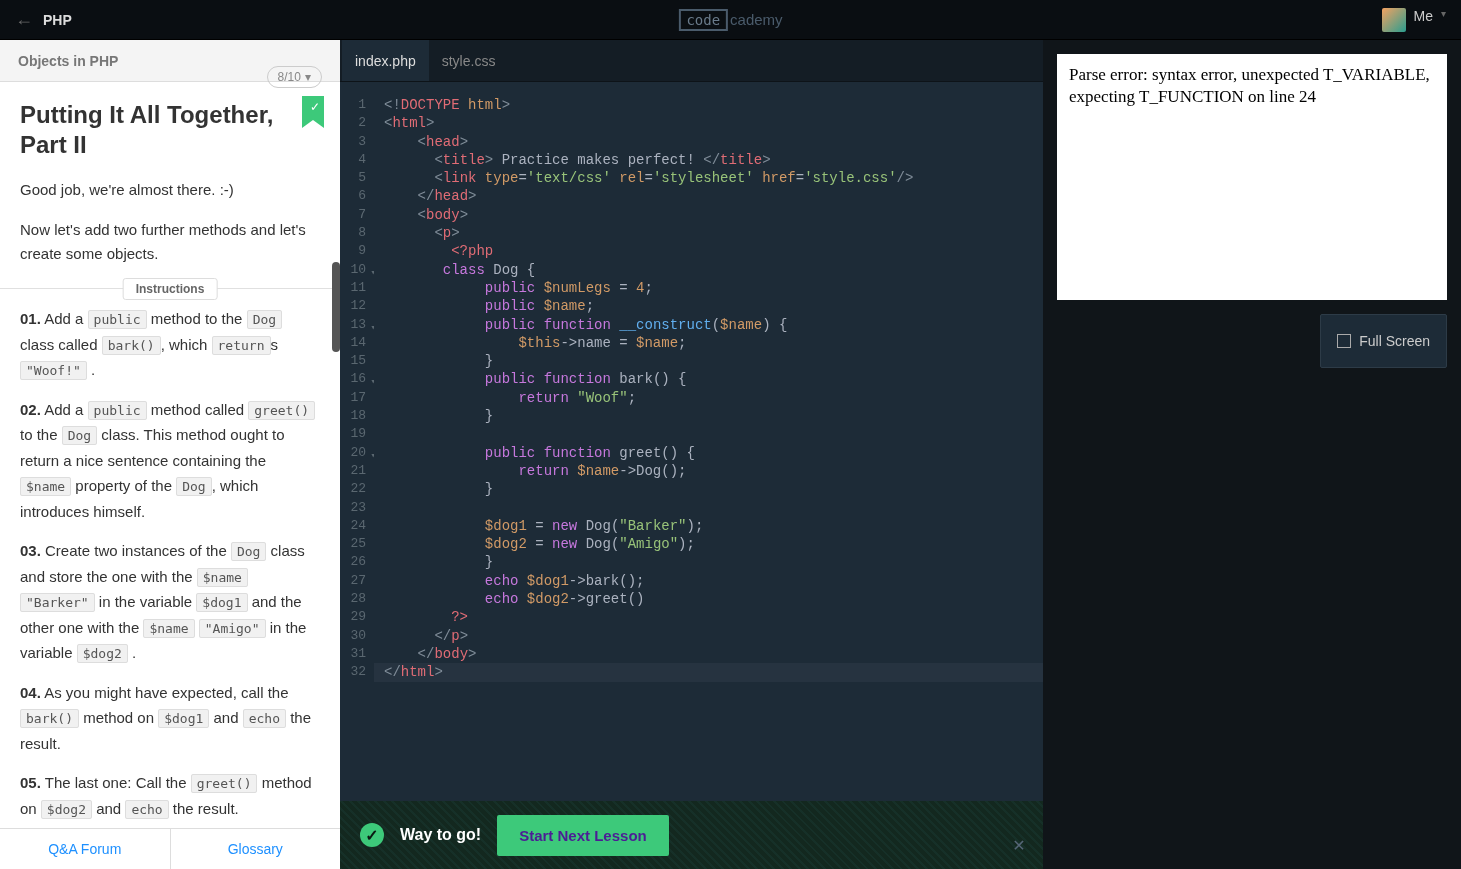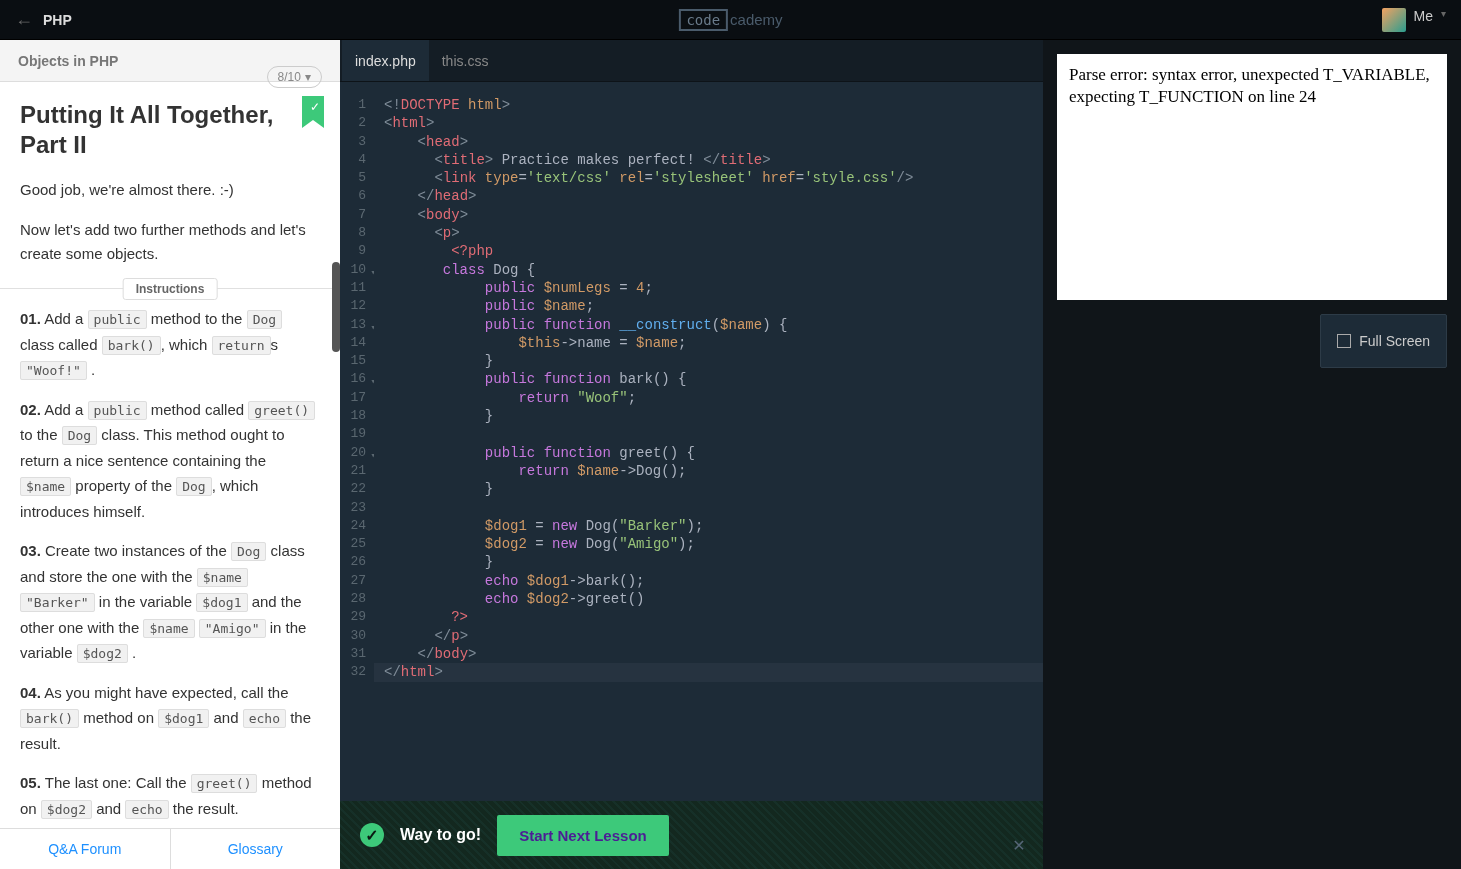--- a/index.html
+++ b/index.html
@@ -130,21 +130,21 @@
       </div>
     <div class="sidebar-footer">
       <div class="footer-link">Q&amp;A Forum</div>
       <div class="footer-link">Glossary</div>
     </div>
   </div>
 
   <div class="center-area">
     <div class="editor-tabs">
       <div class="editor-tab active">index.php</div>
-      <div class="editor-tab">this.css</div>
+      <div class="editor-tab">style.css</div>
     </div>
     <div class="editor-body">
       <div class="gutter" id="gutter">
           <div class="gutter-line">1</div>
           <div class="gutter-line">2</div>
           <div class="gutter-line">3</div>
           <div class="gutter-line">4</div>
           <div class="gutter-line">5</div>
           <div class="gutter-line">6</div>
           <div class="gutter-line">7</div>

